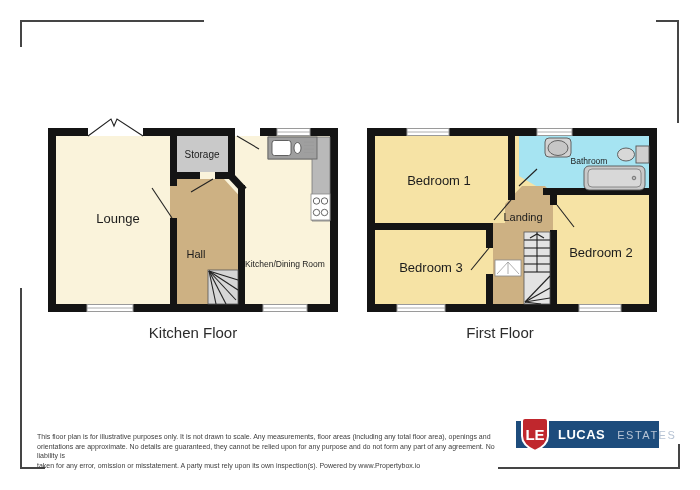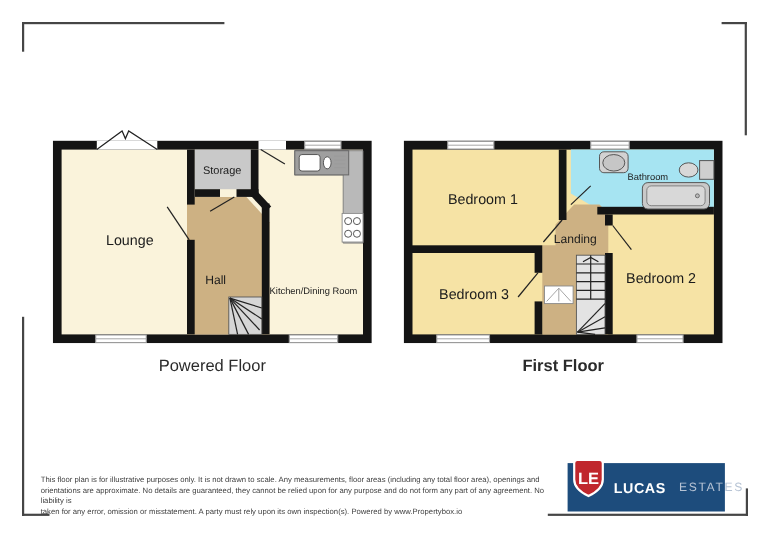--- a/index.html
+++ b/index.html
@@ -7,36 +7,36 @@
          font-family:"Liberation Sans",sans-serif;}
   
   .bracket{position:absolute;}
   .bracket.tl{left:20px;top:20px;width:182px;height:25px;border-top:2px solid var(--bracket_gray);border-left:2px solid var(--bracket_gray);}
   .bracket.tr{left:656px;top:20px;width:21px;height:101px;border-top:2px solid var(--bracket_gray);border-right:2px solid var(--bracket_gray);}
   .bracket.bl{left:20px;top:288px;width:23px;height:179px;border-bottom:2px solid var(--bracket_gray);border-left:2px solid var(--bracket_gray);}
   .bracket.br{left:498px;top:444px;width:180px;height:23px;border-bottom:2px solid var(--bracket_gray);border-right:2px solid var(--bracket_gray);}
   .plan{position:absolute;top:114px;width:290px;height:198px;}
   #ground-plan{left:48px;} #first-plan{left:367px;}
   .floor-title{position:absolute;top:324px;width:290px;text-align:center;font-size:15px;color:#2b2b2b;}
-  #ground-title{left:48px;} #first-title{left:367px;font-weight:bold;}
+  #ground-title{left:48px;} #first-title{left:355px;}
   .wall{fill:var(--wall);}
   .wall-line{stroke:var(--wall);stroke-width:7;}
   .thin{stroke:#222;stroke-width:1.1;fill:none;}
   .room-cream{fill:var(--cream);} .room-yellow{fill:var(--yellow);}
   .room-tan{fill:var(--tan);} .room-gray{fill:var(--storage_gray);}
   .room-blue{fill:var(--bathroom_blue);}
   .win{fill:#fff;stroke:#9a9a9a;stroke-width:1;}
   .winline{stroke:#9a9a9a;stroke-width:0.8;}
   .fix{stroke:#555;stroke-width:0.9;}
   .lbl{fill:#1c1c1c;}
   .lbl-lg{font-size:13px;} .lbl-md{font-size:11px;} .lbl-sm{font-size:8.5px;} .lbl-st{font-size:10px;}
   
   #disclaimer{position:absolute;left:37px;top:432px;width:476px;font-size:7px;line-height:9.5px;color:#3d3d3d;}
   
-  #logo-bar{position:absolute;left:516px;top:421px;width:143px;height:44px;background:var(--logo_blue);
+  #logo-bar{position:absolute;left:516px;top:421px;width:143px;height:27px;background:var(--logo_blue);
             display:flex;align-items:center;padding-left:42px;box-sizing:border-box;text-align:right;}
   #logo-shield{position:absolute;left:518px;top:416px;width:34px;height:37px;}
   .logo-lucas{color:#fff;font-weight:bold;font-size:13px;letter-spacing:0.5px;}
   .logo-sep{width:2px;height:13px;background:var(--logo_red);margin:0 6px;}
   .logo-estates{color:var(--logo_estates);font-size:11px;letter-spacing:1.5px;}
   text{font-family:"Liberation Sans",sans-serif;}
 </style>
 </head>
 <body>
 
@@ -197,21 +197,21 @@
       <circle cx="267" cy="50" r="1.8" fill="#bbb" stroke="#555" stroke-width="0.7"></circle>
     </g>
 
     <text class="lbl lbl-lg" x="72" y="57" text-anchor="middle">Bedroom 1</text>
     <text class="lbl lbl-sm" x="222" y="36" text-anchor="middle">Bathroom</text>
     <text class="lbl lbl-md" x="156" y="93" text-anchor="middle">Landing</text>
     <text class="lbl lbl-lg" x="234" y="129" text-anchor="middle">Bedroom 2</text>
     <text class="lbl lbl-lg" x="64" y="144" text-anchor="middle">Bedroom 3</text>
   </svg>
 
-  <div id="ground-title" class="floor-title">Powered Floor</div>
+  <div id="ground-title" class="floor-title">Kitchen Floor</div>
   <div id="first-title" class="floor-title">First Floor</div>
 
   <div id="disclaimer">
     <div>This floor plan is for illustrative purposes only. It is not drawn to scale. Any measurements, floor areas (including any total floor area), openings and</div>
     <div>orientations are approximate. No details are guaranteed, they cannot be relied upon for any purpose and do not form any part of any agreement. No liability is</div>
     <div>taken for any error, omission or misstatement. A party must rely upon its own inspection(s). Powered by www.Propertybox.io</div>
   </div>
 
   <div id="logo-bar">
     <span class="logo-lucas">LUCAS</span>

